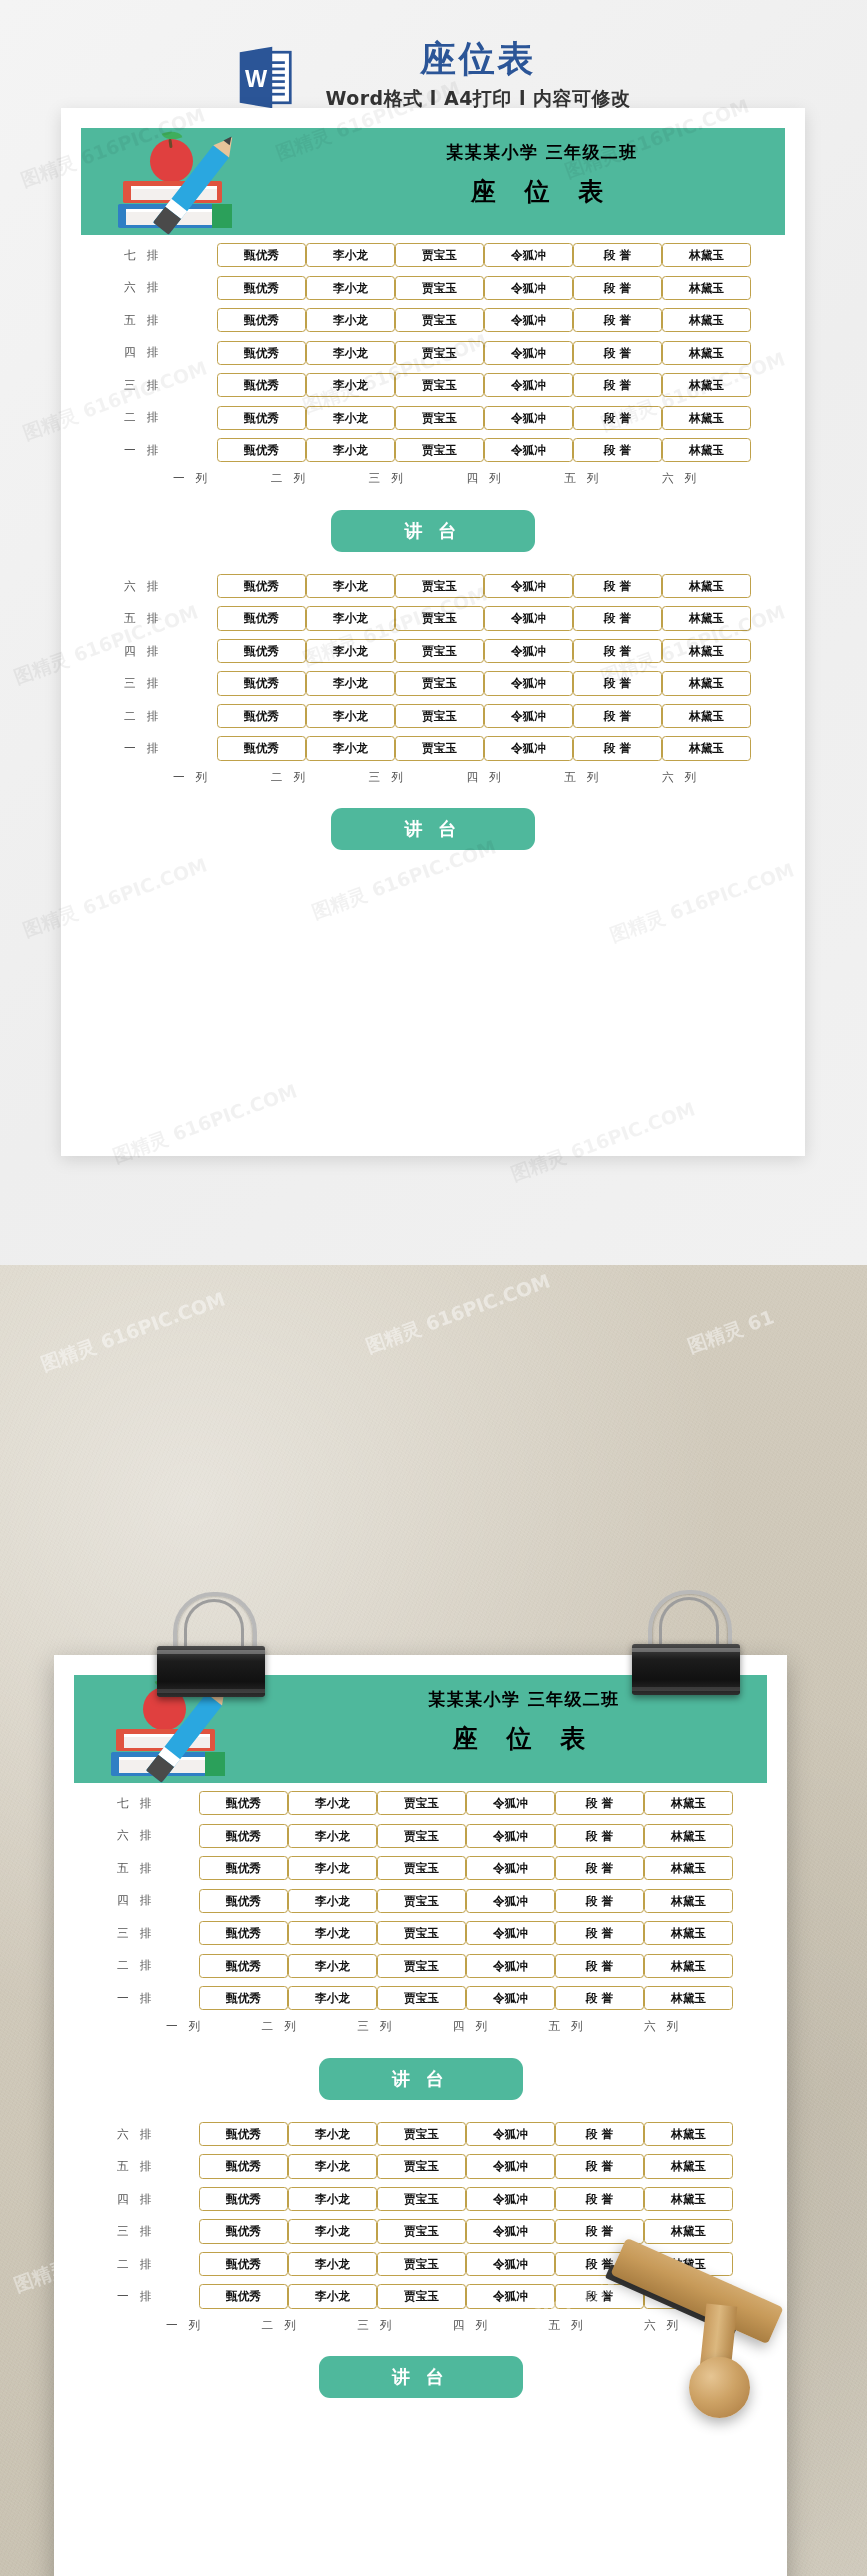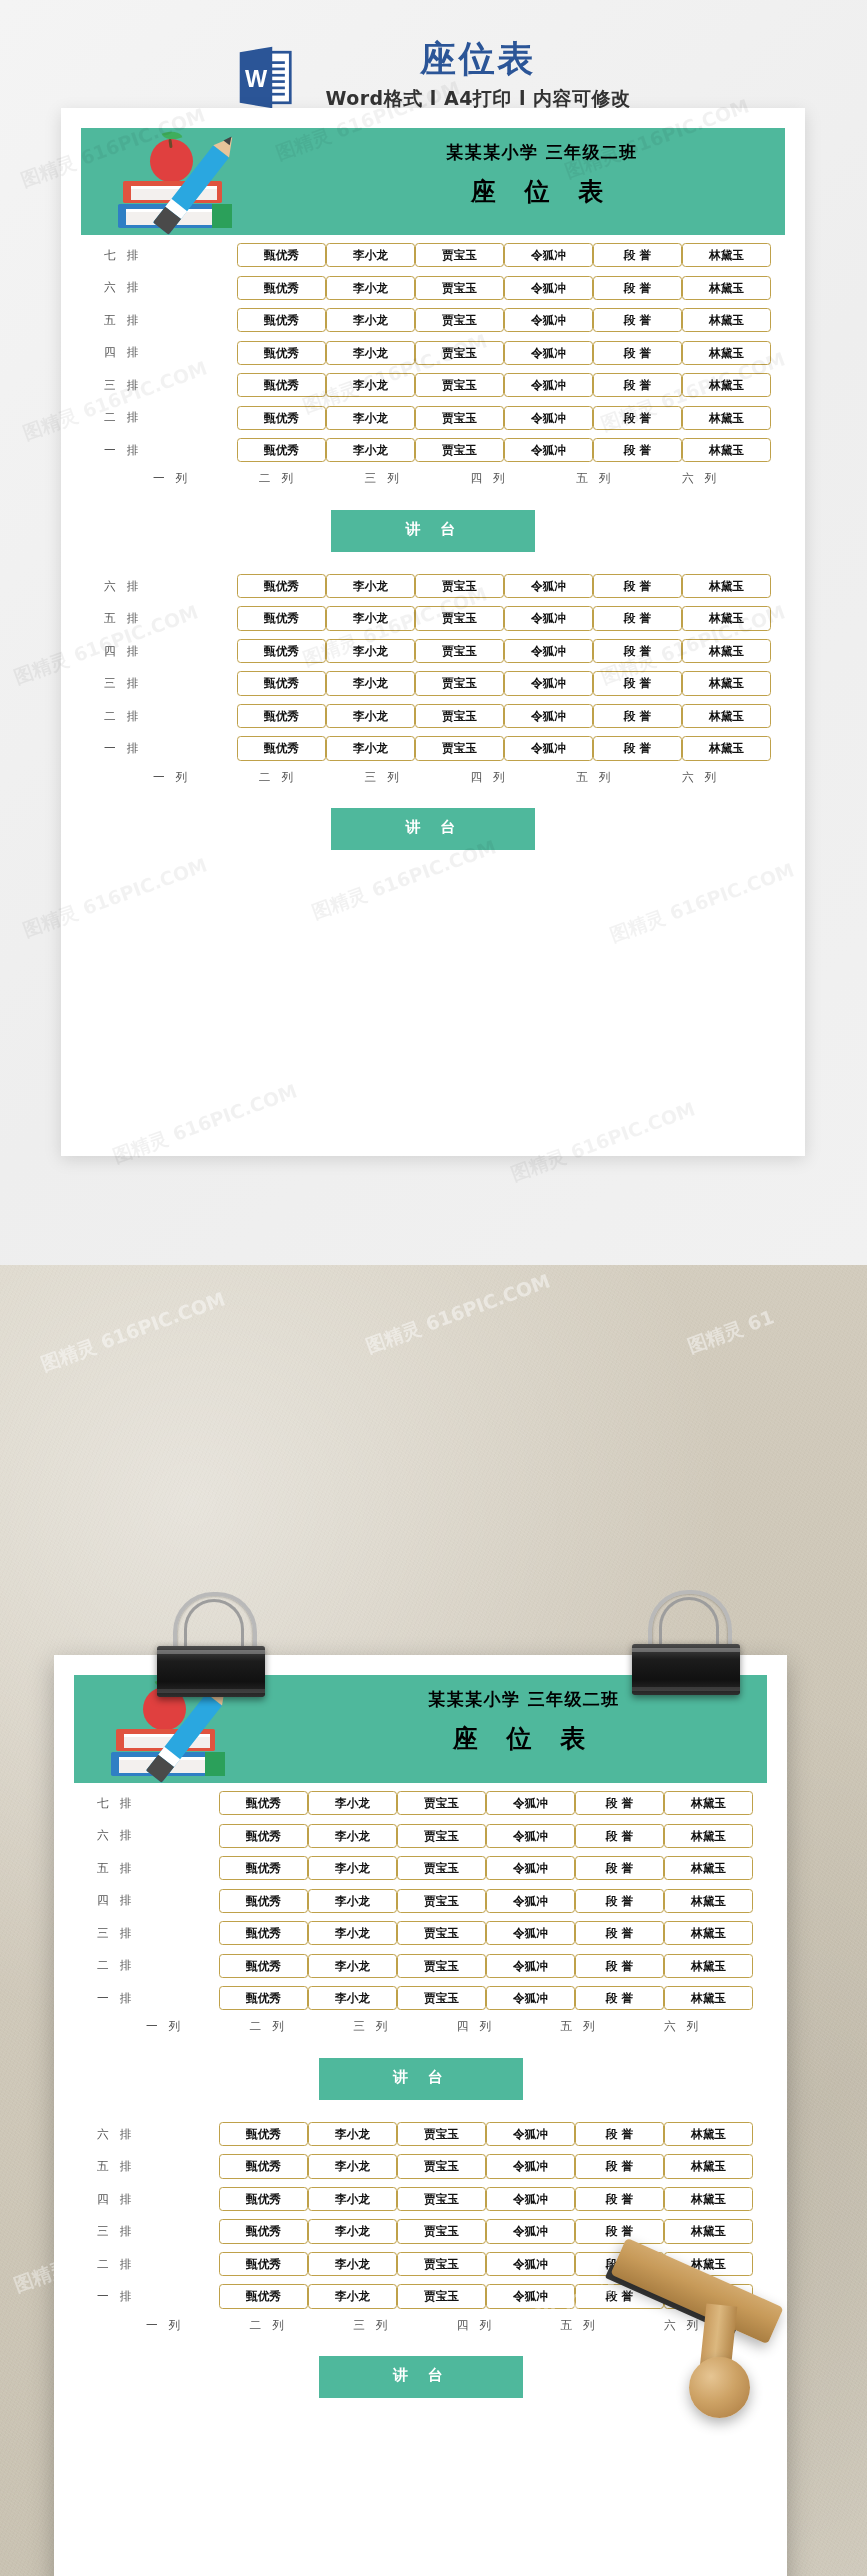--- a/index.html
+++ b/index.html
@@ -74,21 +74,21 @@
   .pencil{position:absolute;left:67px;top:7.2px;width:20px;height:98px;
     background:#2AA7E0;transform:rotate(38deg);transform-origin:50% 50%;border-radius:0.9px;}
   .pencil .tip{position:absolute;left:0;top:-18px;width:0;height:0;
     border-left:10px solid transparent;border-right:10px solid transparent;border-bottom:18px solid #E8C49A;}
   .pencil .lead{position:absolute;left:5.4px;top:-18px;width:0;height:0;
     border-left:4.5px solid transparent;border-right:4.5px solid transparent;border-bottom:8.1px solid #444;}
   .pencil .band{position:absolute;left:0;bottom:20px;width:20px;height:10px;background:#fff;}
   .pencil .eraser{position:absolute;left:0;bottom:0;width:20px;height:20px;background:#4A4A4A;border-radius:0 0 1.8px 1.8px;}
 
   
-  .grid-wrap{padding:0 34px;}
+  .grid-wrap{padding:0 54px;}
   .seat-row{display:flex;align-items:center;margin-top:8.1px;}
   .row-label{
     width:47px;text-align:right;padding-right:11px;flex:0 0 auto;
     font-family:"DejaVu Serif","Liberation Serif",serif;
     font-size:11.7px;color:#555;letter-spacing:3.6px;
   }
   .seats{display:flex;flex:1 1 auto;justify-content:flex-end;}
   .seat{
     width:89px;height:24.4px;line-height:22.6px;text-align:center;
     border:1.4px solid #BFA14A;border-radius:3.6px;background:#fff;
@@ -99,22 +99,22 @@
   .col-row .row-label{visibility:hidden;}
   .col-lbls{display:flex;flex:1 1 auto;justify-content:space-between;}
   .col-lbl{
     width:89px;text-align:left;
     font-family:"DejaVu Serif","Liberation Serif",serif;
     font-size:11.7px;color:#555;letter-spacing:3.6px;
   }
   .podium{
     margin:23.5px auto 0 auto;width:204px;height:42px;line-height:42px;
     background:#4FB89C;color:#fff;text-align:center;
-    font-family:Liberation Mono, monospace;
-    font-size:15px;font-weight:bold;letter-spacing:5.4px;
+    font-family:Liberation Sans, sans-serif;
+    font-size:18px;font-weight:bold;letter-spacing:5.4px;border-radius:11px;
   }
   .blk2{margin-top:22px;}
 
   
   .wm{
     position:absolute;color:rgba(0,0,0,.055);font-size:19px;font-weight:bold;
     font-family:"DejaVu Sans","Liberation Sans",sans-serif;
     transform:rotate(-20deg);white-space:nowrap;pointer-events:none;user-select:none;
   }
   .wm2{color:rgba(0,0,0,.05);}

